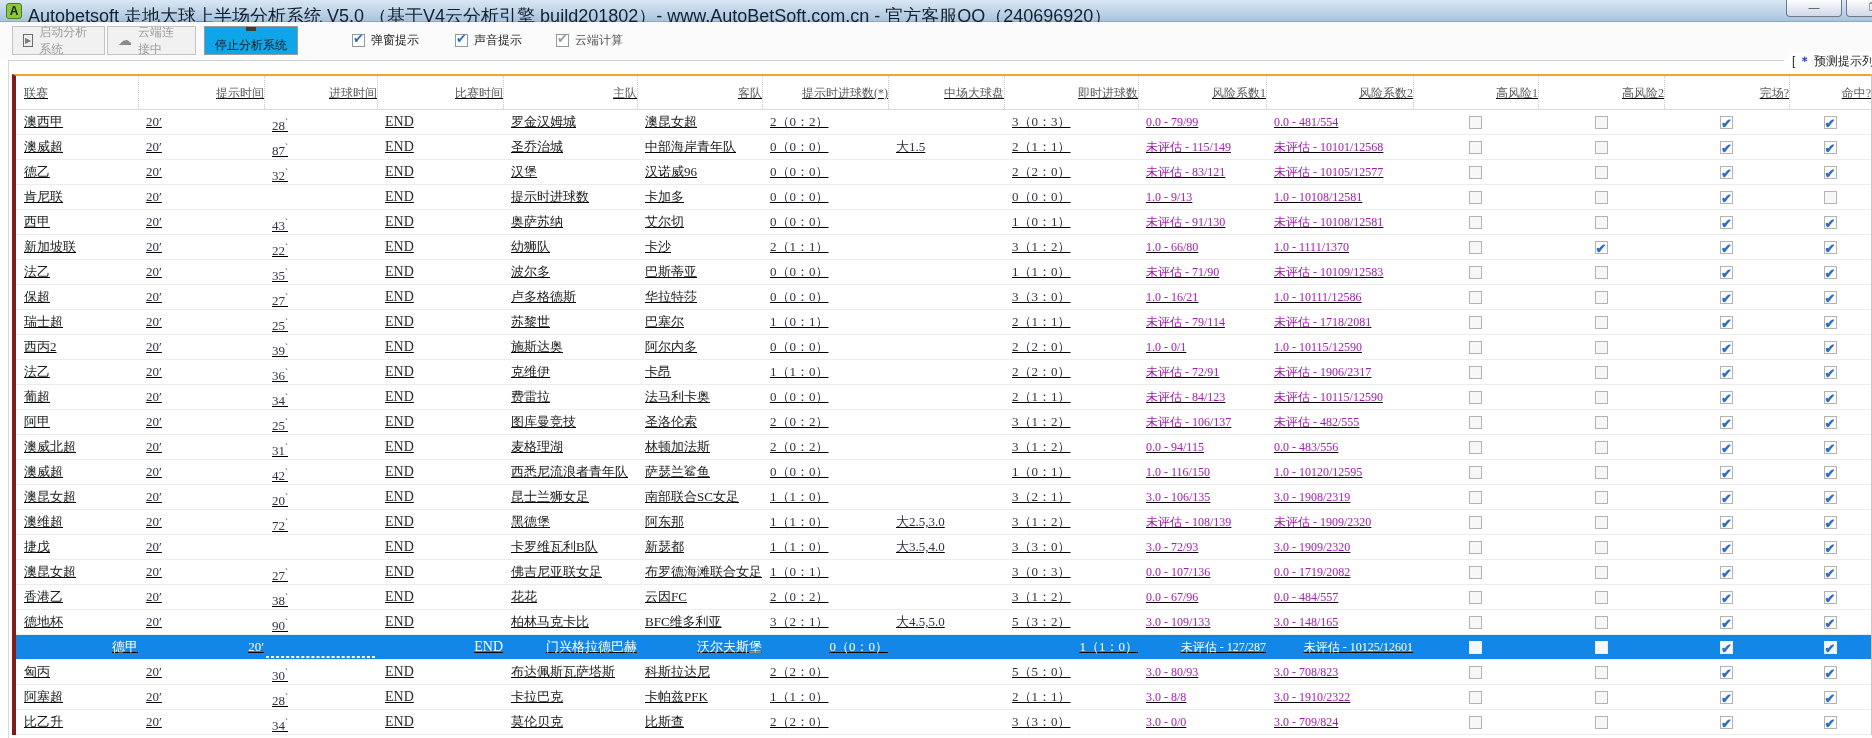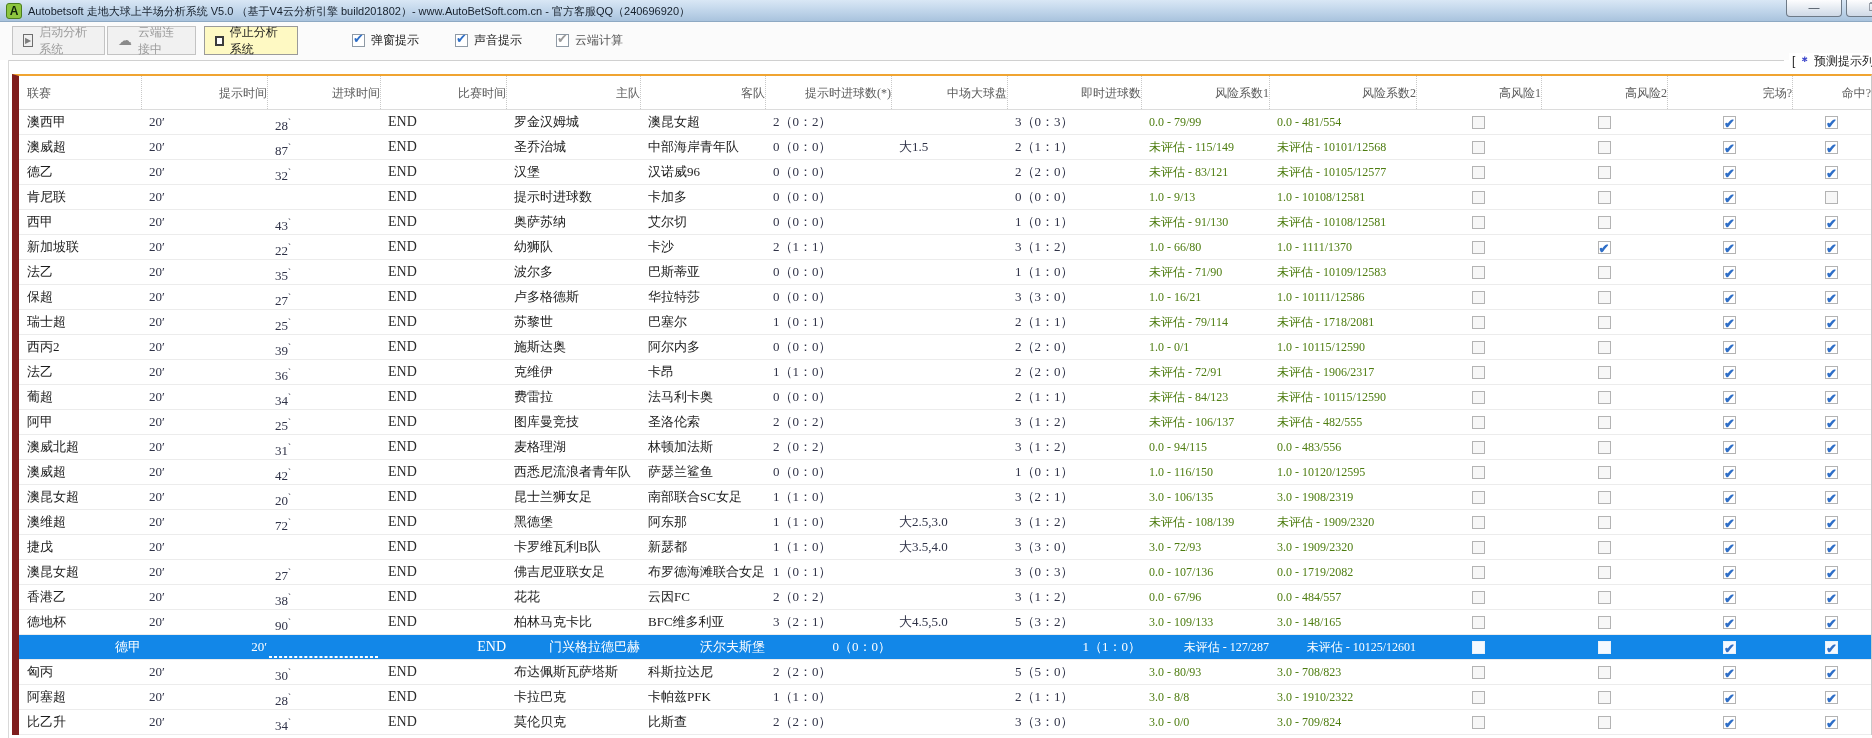--- a/index.html
+++ b/index.html
@@ -6,67 +6,67 @@
   html,body { width:1872px; height:738px; overflow:hidden; background:#ffffff;
               font-family:"Liberation Sans","DejaVu Sans",sans-serif; }
 
   
   .titlebar { position:absolute; left:0; top:0; width:1872px; height:22px;
     background:linear-gradient(#d9e7f5,#bcd2e8 60%,#a9c3dd);
     border-bottom:1px solid #8ea9c3; }
   .app-icon { position:absolute; left:6px; top:3px; width:16px; height:16px;
     background:#8dc63f; border:1px solid #4a7d1e; border-radius:3px;
     color:#10250a; font-weight:bold; font-size:12px; line-height:14px; text-align:center; }
-  .title-text { position:absolute; left:28px; top:4px; font-size:11px; color:#16202c; white-space:nowrap; }
+  .title-text { position:absolute; left:28px; top:4px; font-size:18px; color:#16202c; white-space:nowrap; }
   .winbtn { position:absolute; top:0; height:17px; width:56px;
     background:linear-gradient(#fdfdfe,#e8edf3 45%,#cfd9e6);
     border:1px solid #6e7a87; border-top:none; border-radius:0 0 4px 4px;
     font-size:11px; color:#38424e; text-align:center; line-height:15px; }
   .winbtn.min { left:1786px; }
   .winbtn.max { left:1846px; width:56px; }
 
   
   .toolbar { position:absolute; left:0; top:22px; width:1872px; height:38px; background:#fbfbfb; }
   .tbtn { position:absolute; top:4px; height:29px; display:flex; align-items:center; gap:6px;
     padding:0 10px; font-size:12px; background:#f5f5f5; border:1px solid #c3c3c3; color:#1a1a1a; }
   .tbtn.disabled { color:#9b9b9b; background:#f1f1f1; }
-  .tbtn.stop { background:#fef9c3; border-color:#9a9a9a; }
+  .tbtn.stop { background:#0ea5e9; border-color:#9a9a9a;flex-direction:column; }
   .icon-play { display:inline-block; width:13px; height:13px; border:1px solid #6e6e6e;
     background:#efefef; color:#7e7e7e; font-size:8px; line-height:11px; text-align:center; }
   .icon-cloud { color:#8a8a8a; font-size:14px; line-height:13px; }
   .icon-stop { display:inline-block; width:10px; height:10px; border:2px solid #3c3c3c; background:#ffffff; }
   .tcheck { position:absolute; top:10px; display:flex; align-items:center; gap:6px; font-size:12px; color:#222; }
   .cbox { position:relative; display:inline-block; width:13px; height:13px; background:#ffffff;
     border:1px solid #8f9aa5; }
   .cbox .mark { position:absolute; left:0px; top:-4px; font-size:13px; font-weight:bold; color:#2e6ec7; }
   .cbox.gray .mark { color:#9a9a9a; }
 
   
   .gb-topline { position:absolute; left:8px; top:60px; width:1776px; height:0; border-top:1px solid #d0d0d0; }
   .gb-leftline { position:absolute; left:8px; top:60px; width:0; height:678px; border-left:1px solid #d9d9d9; }
   .gb-label { position:absolute; left:1789px; top:53px; font-size:12px; color:#1f1f1f; background:#fff;
     padding:0 3px; white-space:nowrap; }
   .gb-label .star { color:#3f48cc; font-weight:bold; }
 
   
   .grid { position:absolute; left:12px; top:74px; width:1860px;
-    border-left:7px solid #7f1d1d; border-right:1px solid #c9c9c9;
+    border-left:4px solid #7f1d1d; border-right:1px solid #c9c9c9;
     border-top:2px solid #f0a431; background:#fff;
-    font-family:"Liberation Serif","DejaVu Serif",serif; }
+    font-family:"Liberation Serif","DejaVu Serif",serif;text-decoration:underline; }
   .hrow, .drow { display:grid;
     grid-template-columns:122px 126px 113px 126px 134px 125px 126px 116px 134px 128px 147px 125px 126px 125px 1fr; }
   .hrow { height:34px; border-bottom:1px solid #dcdcdc; background:#ffffff; }
   .hcell { font-size:12px; color:#5c5c5c; padding-left:8px; line-height:34px; white-space:nowrap;
     overflow:hidden; position:relative; }
   .hcell + .hcell { border-left:1px dotted #c9c9c9;text-align:right; }
   .drow { height:25px; border-bottom:1px solid #ececec; background:#ffffff; }
   .dcell { font-size:13px; color:#1c1c1c; padding-left:8px; line-height:24px;
     white-space:nowrap; overflow:hidden; }
   .dcell.num { color:#2f3247; }
-  .dcell.risk { color:#4d7c0f; font-size:12px; }
+  .dcell.risk { color:#a21caf; font-size:12px; }
   .dcell.endt { font-size:14px; color:#2a2a2a; letter-spacing:0px; }
   .dcell sup { font-size:9px; }
   .dcell.ck { display:flex; align-items:center; justify-content:center; padding-left:0; }
   .gcb { position:relative; width:13px; height:13px; border:1px solid #b3b3b3; background:#f7f7f7; }
   .gcb.on { background:#ffffff; }
   .gcb.on .mark { position:absolute; left:0px; top:-5px; font-size:13px; font-weight:bold; color:#2e6ec7; }
   .drow.selected { background:#1287e8;text-align:right; }
   .drow.selected .dcell { color:#ffffff; }
   .drow.selected .gcb { border-color:#e8f1fa; background:#f4f9ff; }
   .drow.selected .focus-cell { outline:1px dashed #ffffff; outline-offset:-3px;margin-top:20px; }

